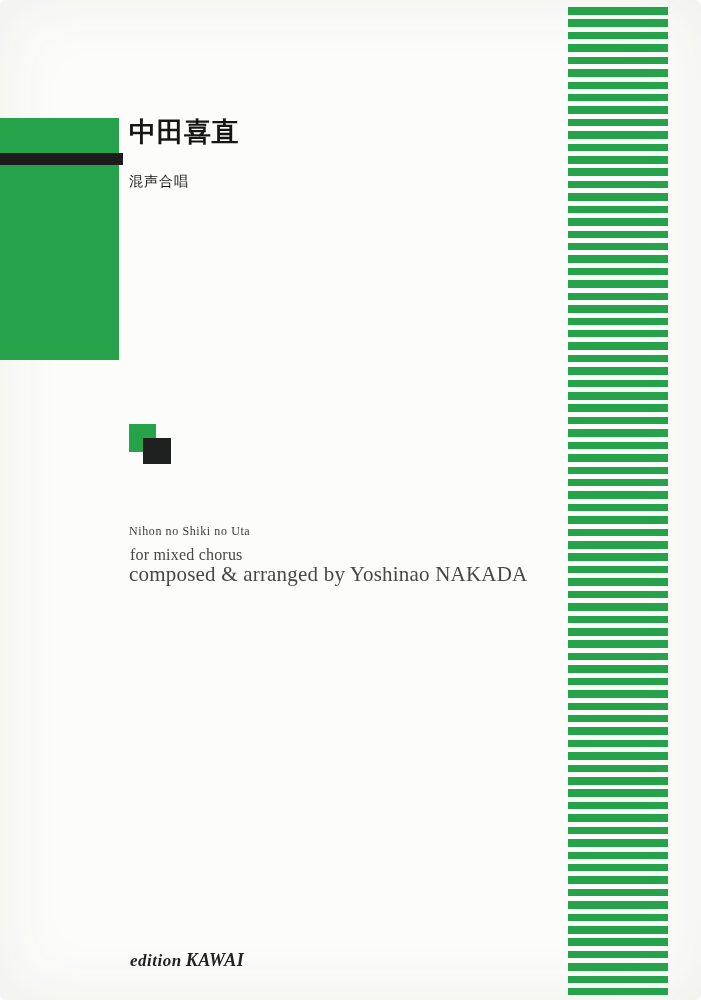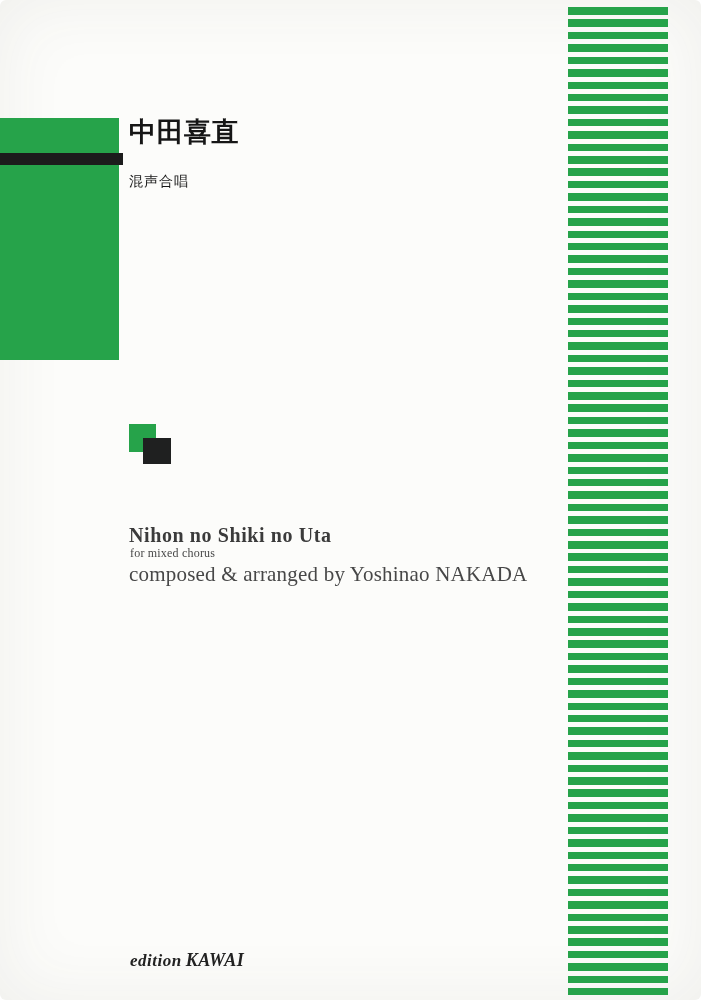--- a/index.html
+++ b/index.html
@@ -104,32 +104,32 @@
     top: 438px;
     width: 28px;
     height: 26px;
     background: var(--square-black, #1f2020);
   }
 
   .romaji {
     position: absolute;
     left: 129px;
     top: 524px;
-    font-size: 20px;
-    font-weight: 700;
+    font-size: 12px;
+    font-weight: 400;
     letter-spacing: 0.6px;
     color: var(--ink-dark-gray, #3b3b3b);
     font-family: "Liberation Serif", "DejaVu Serif", serif;
   }
 
   .chorus {
     position: absolute;
     left: 130px;
     top: 546px;
-    font-size: 12px;
+    font-size: 16px;
     letter-spacing: 0.2px;
     color: var(--ink-gray, #474747);
     font-family: "Liberation Serif", "DejaVu Serif", serif;
   }
 
   .credit {
     position: absolute;
     left: 129px;
     top: 562px;
     font-size: 21px;

